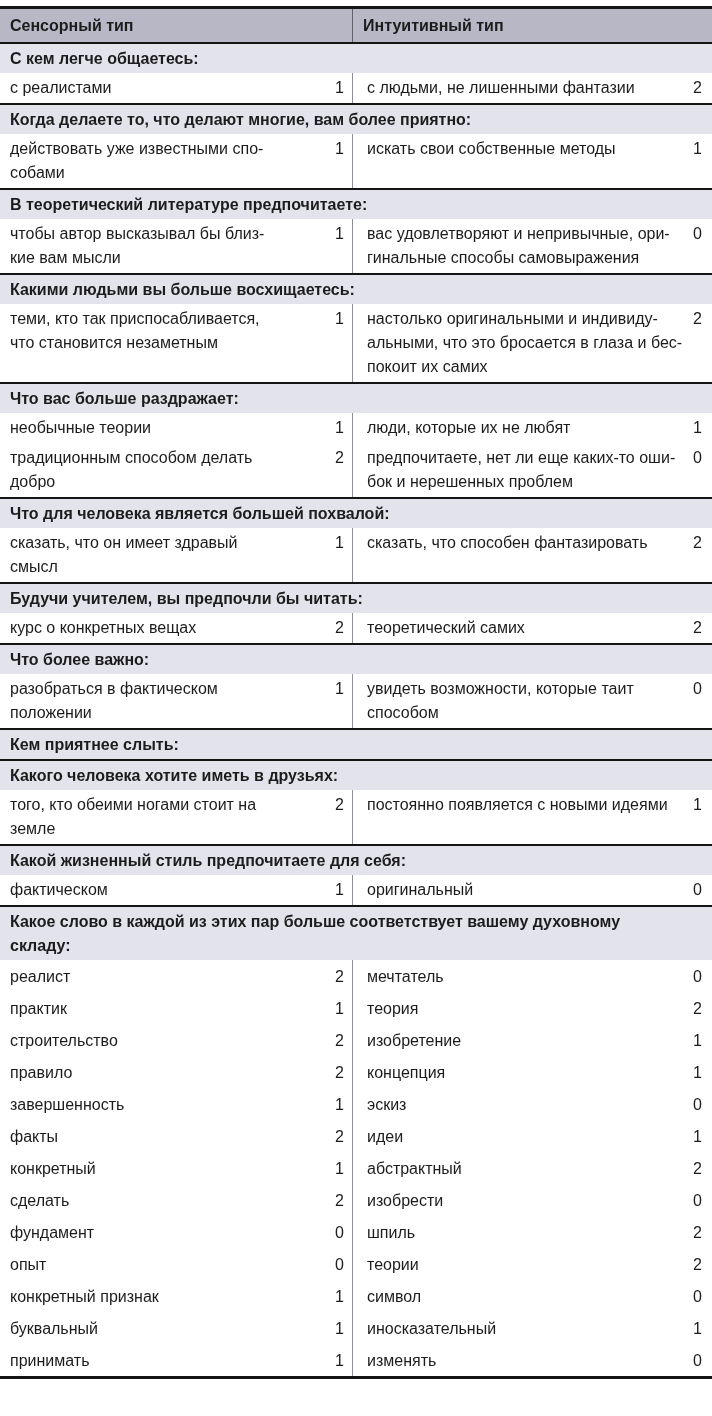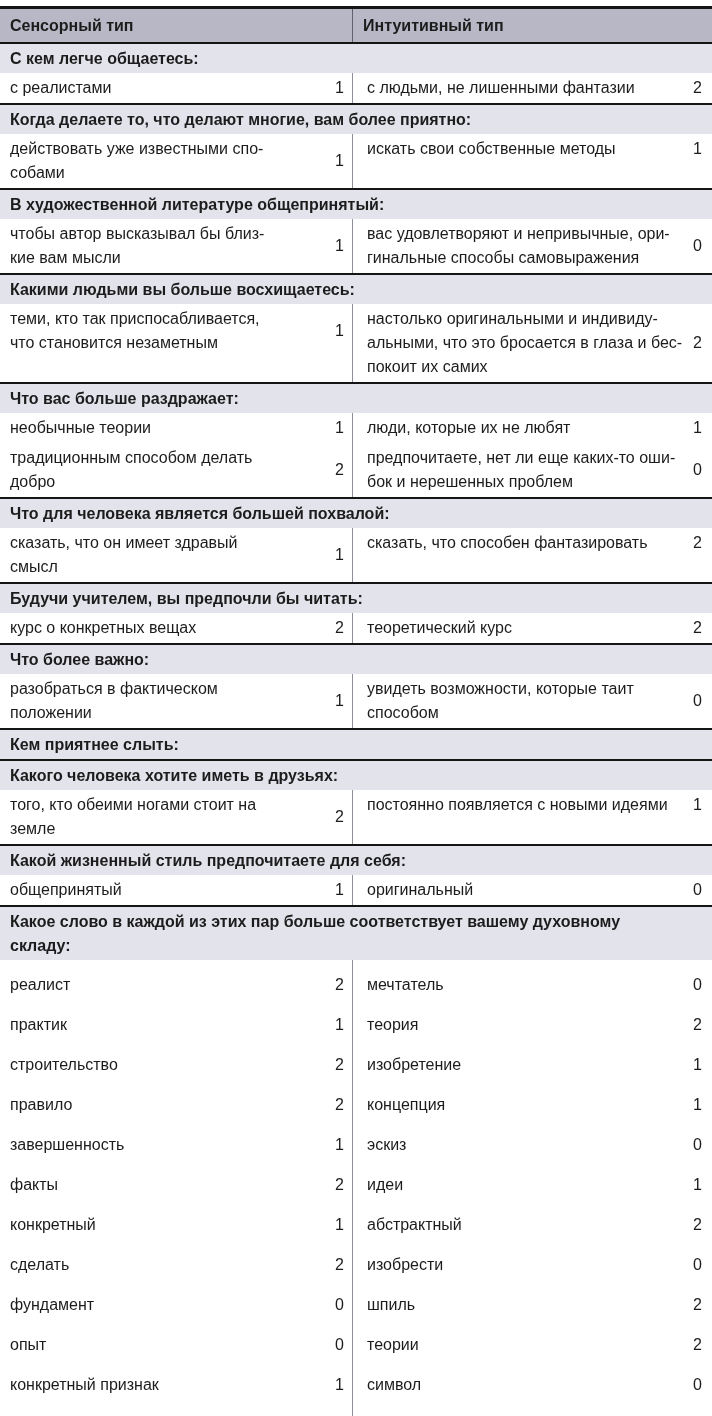--- a/index.html
+++ b/index.html
@@ -34,24 +34,24 @@
     border-top:2px solid var(--rule);
     white-space:pre-line;
   }
   td.cell{
     vertical-align:top;
     font-size:16px;line-height:24px;
     padding:3px 8px 3px 10px;
   }
   td.cell.left{border-right:1px solid var(--divider);}
   td.cell.right{padding-left:14px;padding-right:10px;}
-  td.cell .wrap{display:flex;justify-content:space-between;align-items:center;gap:8px;}
+  td.cell .wrap{display:flex;justify-content:space-between;align-items:flex-start;gap:8px;}
   td.cell .txt{white-space:pre-line;}
   td.cell .num{flex:none;}
-  tr.pair td.cell{padding-top:13px;padding-bottom:3px;margin-left:23px;}
+  tr.pair td.cell{padding-top:5px;padding-bottom:3px;margin-left:23px;}
 </style>
 </head>
 <body>
 
 <div class="page">
   <table class="type-table">
     <thead>
       <tr>
         <th class="col-left">Сенсорный тип</th>
         <th class="col-right">Интуитивный тип</th>
@@ -87,21 +87,21 @@
             </div>
           </td>
           <td class="cell right">
             <div class="wrap">
               <span class="txt">искать свои собственные методы</span>
               <span class="num">1</span>
             </div>
           </td>
         </tr>
         <tr class="question">
-          <td colspan="2">В художественной литературе общепринятый:</td>
+          <td colspan="2">В теоретический литературе предпочитаете:</td>
         </tr>
         <tr class="answer">
           <td class="cell left">
             <div class="wrap">
               <span class="txt">чтобы автор высказывал бы близ-
 кие вам мысли</span>
               <span class="num">1</span>
             </div>
           </td>
           <td class="cell right">
@@ -188,21 +188,21 @@
         </tr>
         <tr class="answer">
           <td class="cell left">
             <div class="wrap">
               <span class="txt">курс о конкретных вещах</span>
               <span class="num">2</span>
             </div>
           </td>
           <td class="cell right">
             <div class="wrap">
-              <span class="txt">теоретический курс</span>
+              <span class="txt">теоретический самих</span>
               <span class="num">2</span>
             </div>
           </td>
         </tr>
         <tr class="question">
           <td colspan="2">Что более важно:</td>
         </tr>
         <tr class="answer">
           <td class="cell left">
             <div class="wrap">
@@ -239,21 +239,21 @@
               <span class="num">1</span>
             </div>
           </td>
         </tr>
         <tr class="question">
           <td colspan="2">Какой жизненный стиль предпочитаете для себя:</td>
         </tr>
         <tr class="answer">
           <td class="cell left">
             <div class="wrap">
-              <span class="txt">общепринятый</span>
+              <span class="txt">фактическом</span>
               <span class="num">1</span>
             </div>
           </td>
           <td class="cell right">
             <div class="wrap">
               <span class="txt">оригинальный</span>
               <span class="num">0</span>
             </div>
           </td>
         </tr>

